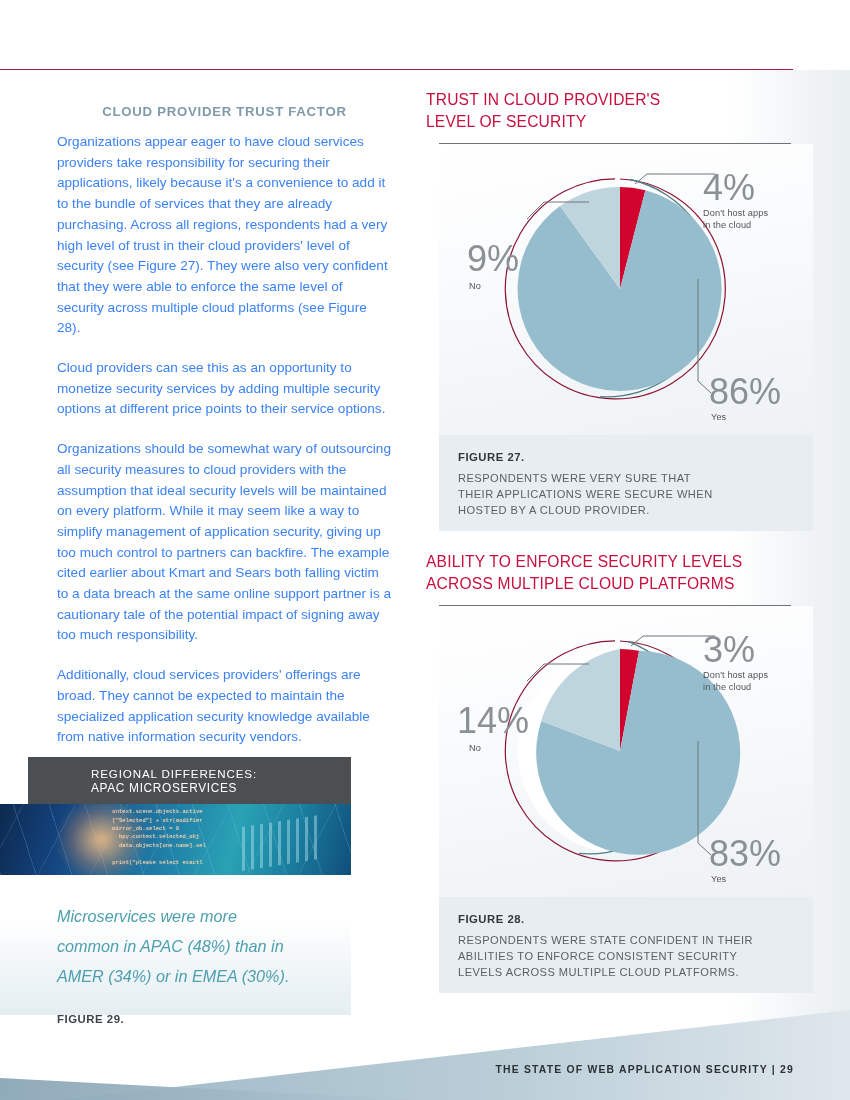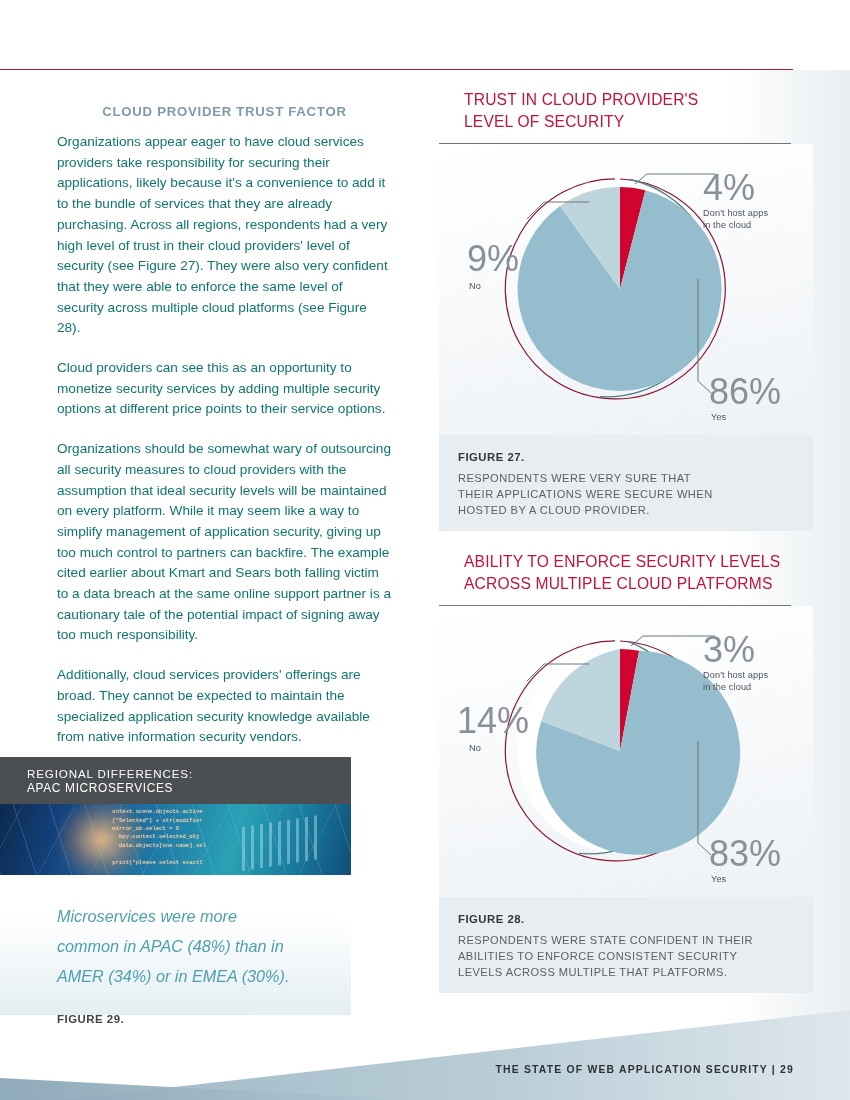--- a/index.html
+++ b/index.html
@@ -29,32 +29,32 @@
 
   
   .left-col{
     position:absolute;left:57px;top:104px;width:335px;
   }
   .kicker{
     font-size:13.2px;letter-spacing:.055em;font-weight:700;
     color:#7f9bab;margin:0 0 13px 0;text-transform:uppercase;text-align:center;
   }
   .body-p{
-    font-size:13.6px;line-height:20.7px;color:#0f766e;margin:0 0 19px 0;
+    font-size:13.6px;line-height:20.7px;color:#3b82f6;margin:0 0 19px 0;
   }
   .body-p:last-child{margin-bottom:0;}
 
   
   .callout{
     position:absolute;left:0;top:757px;width:351px;height:258px;
     background:linear-gradient(180deg,#ffffff 0%,#ffffff 62%,#e4eef2 100%);
   }
   .callout-head{
     height:47px;background:#4c4f52;box-sizing:border-box;
-    padding:10px 0 0 27px;color:#ffffff;
+    padding:10px 0 0 63px;color:#ffffff;margin-left:28px;
   }
   .callout-head .l1{
     font-size:11.6px;letter-spacing:.075em;font-weight:400;line-height:14px;
   }
   .callout-head .l2{
     font-size:11.9px;letter-spacing:.055em;font-weight:400;line-height:15px;
   }
   .callout-img{
     height:71px;width:351px;position:relative;overflow:hidden;
     background:
@@ -87,21 +87,21 @@
     margin:26px 57px 0 57px;
     font-size:16.2px;line-height:30px;font-style:italic;color:#4d9fb0;
   }
   .callout-fig{
     margin:22px 57px 0 57px;
     font-size:11.4px;letter-spacing:.045em;font-weight:700;color:#3e4347;
   }
 
   
   .fig-head{
-    position:absolute;left:464px;width:345px;
+    position:absolute;left:426px;width:345px;
     color:#c8103e;font-size:15.6px;line-height:22px;letter-spacing:.012em;
   }
   .fig-rule{
     position:absolute;left:439px;width:352px;height:1px;background:#6d7478;
   }
   .panel{
     position:absolute;left:439px;width:374px;
     background:linear-gradient(170deg,#ffffff 0%,#fbfcfd 28%,#eef2f5 100%);
   }
   .panel-caption{
@@ -253,21 +253,21 @@
 
     <text class="pie-pct" x="270" y="260" font-size="36">83%</text>
     <text class="pie-sub" x="272" y="276">Yes</text>
   </svg>
 </div>
 
 <div class="panel-caption" style="top:897px;height:96px;">
   <div class="cap-title">FIGURE 28.</div>
   <div class="cap-body">RESPONDENTS WERE STATE CONFIDENT IN THEIR</div>
   <div class="cap-body">ABILITIES TO ENFORCE CONSISTENT SECURITY</div>
-  <div class="cap-body">LEVELS ACROSS MULTIPLE THAT PLATFORMS.</div>
+  <div class="cap-body">LEVELS ACROSS MULTIPLE CLOUD PLATFORMS.</div>
 </div>
 
 <div class="footer-shapes">
   <svg width="850" height="140" viewBox="0 0 850 140">
     <defs>
       <linearGradient id="fgA" x1="0" y1="0" x2="1" y2="0">
         <stop offset="0" stop-color="#9eb8c6"></stop>
         <stop offset="0.55" stop-color="#b9cdd7"></stop>
         <stop offset="1" stop-color="#dfe7ec"></stop>
       </linearGradient>

